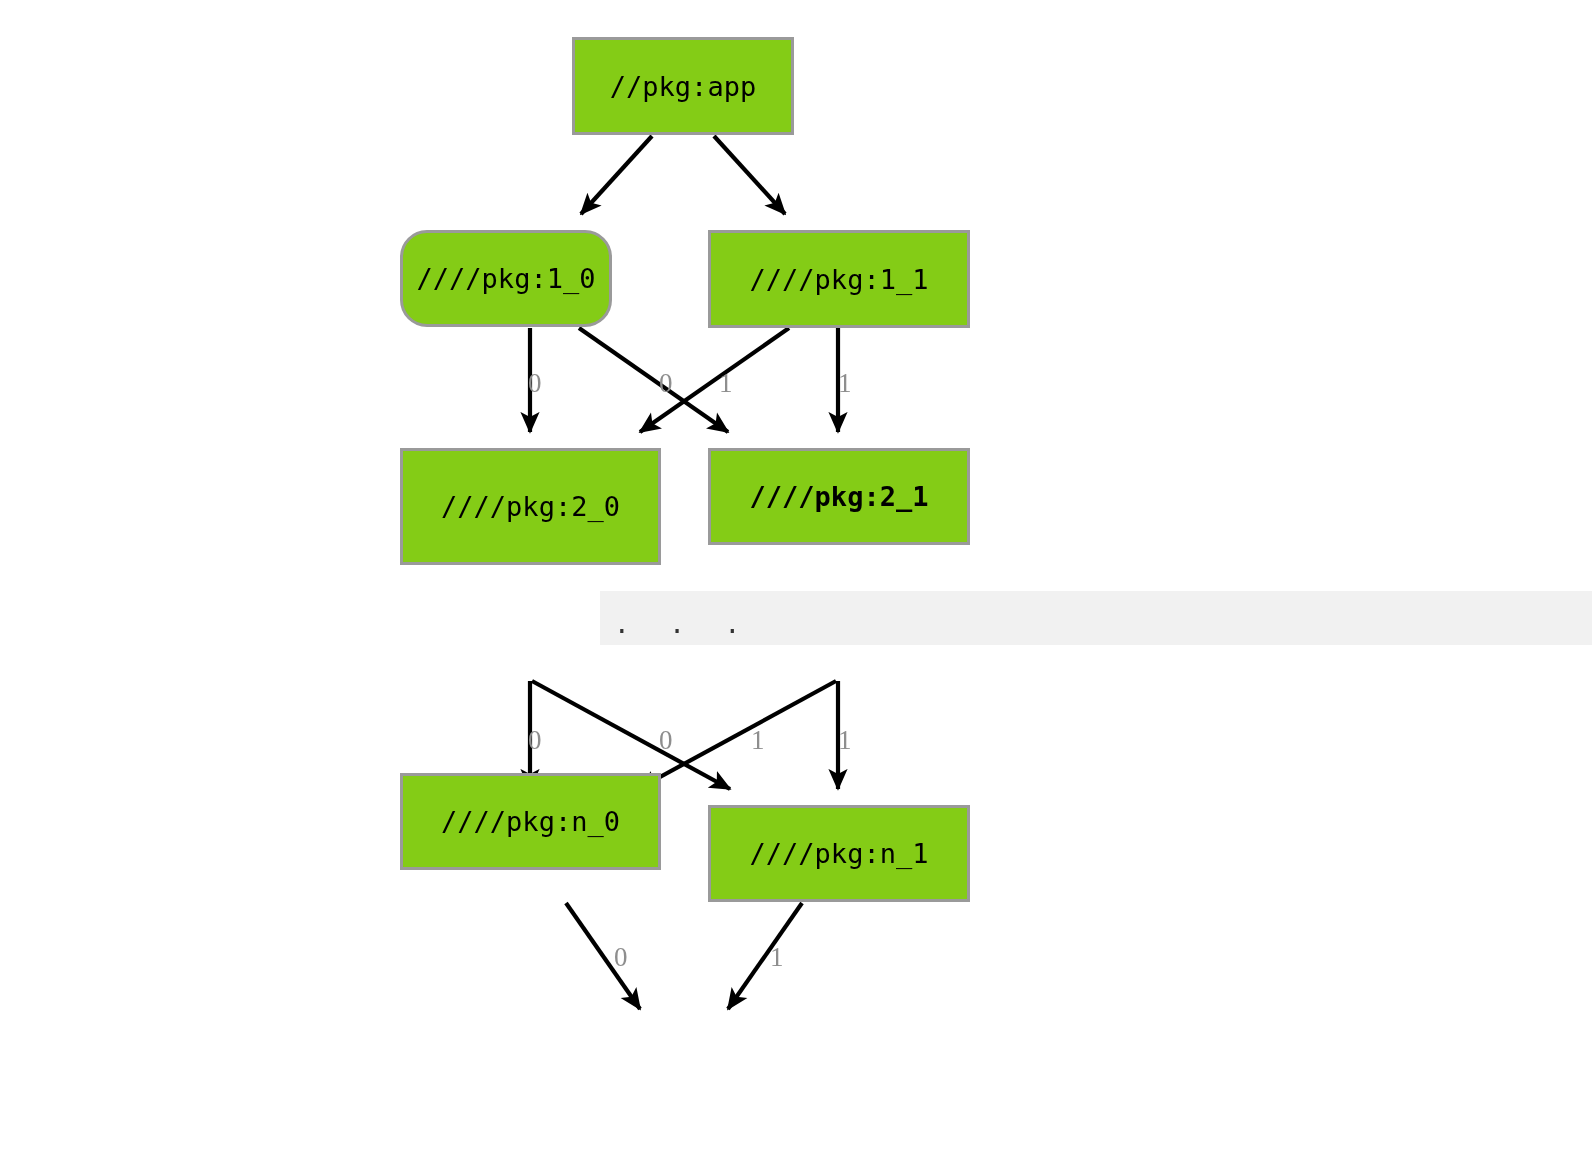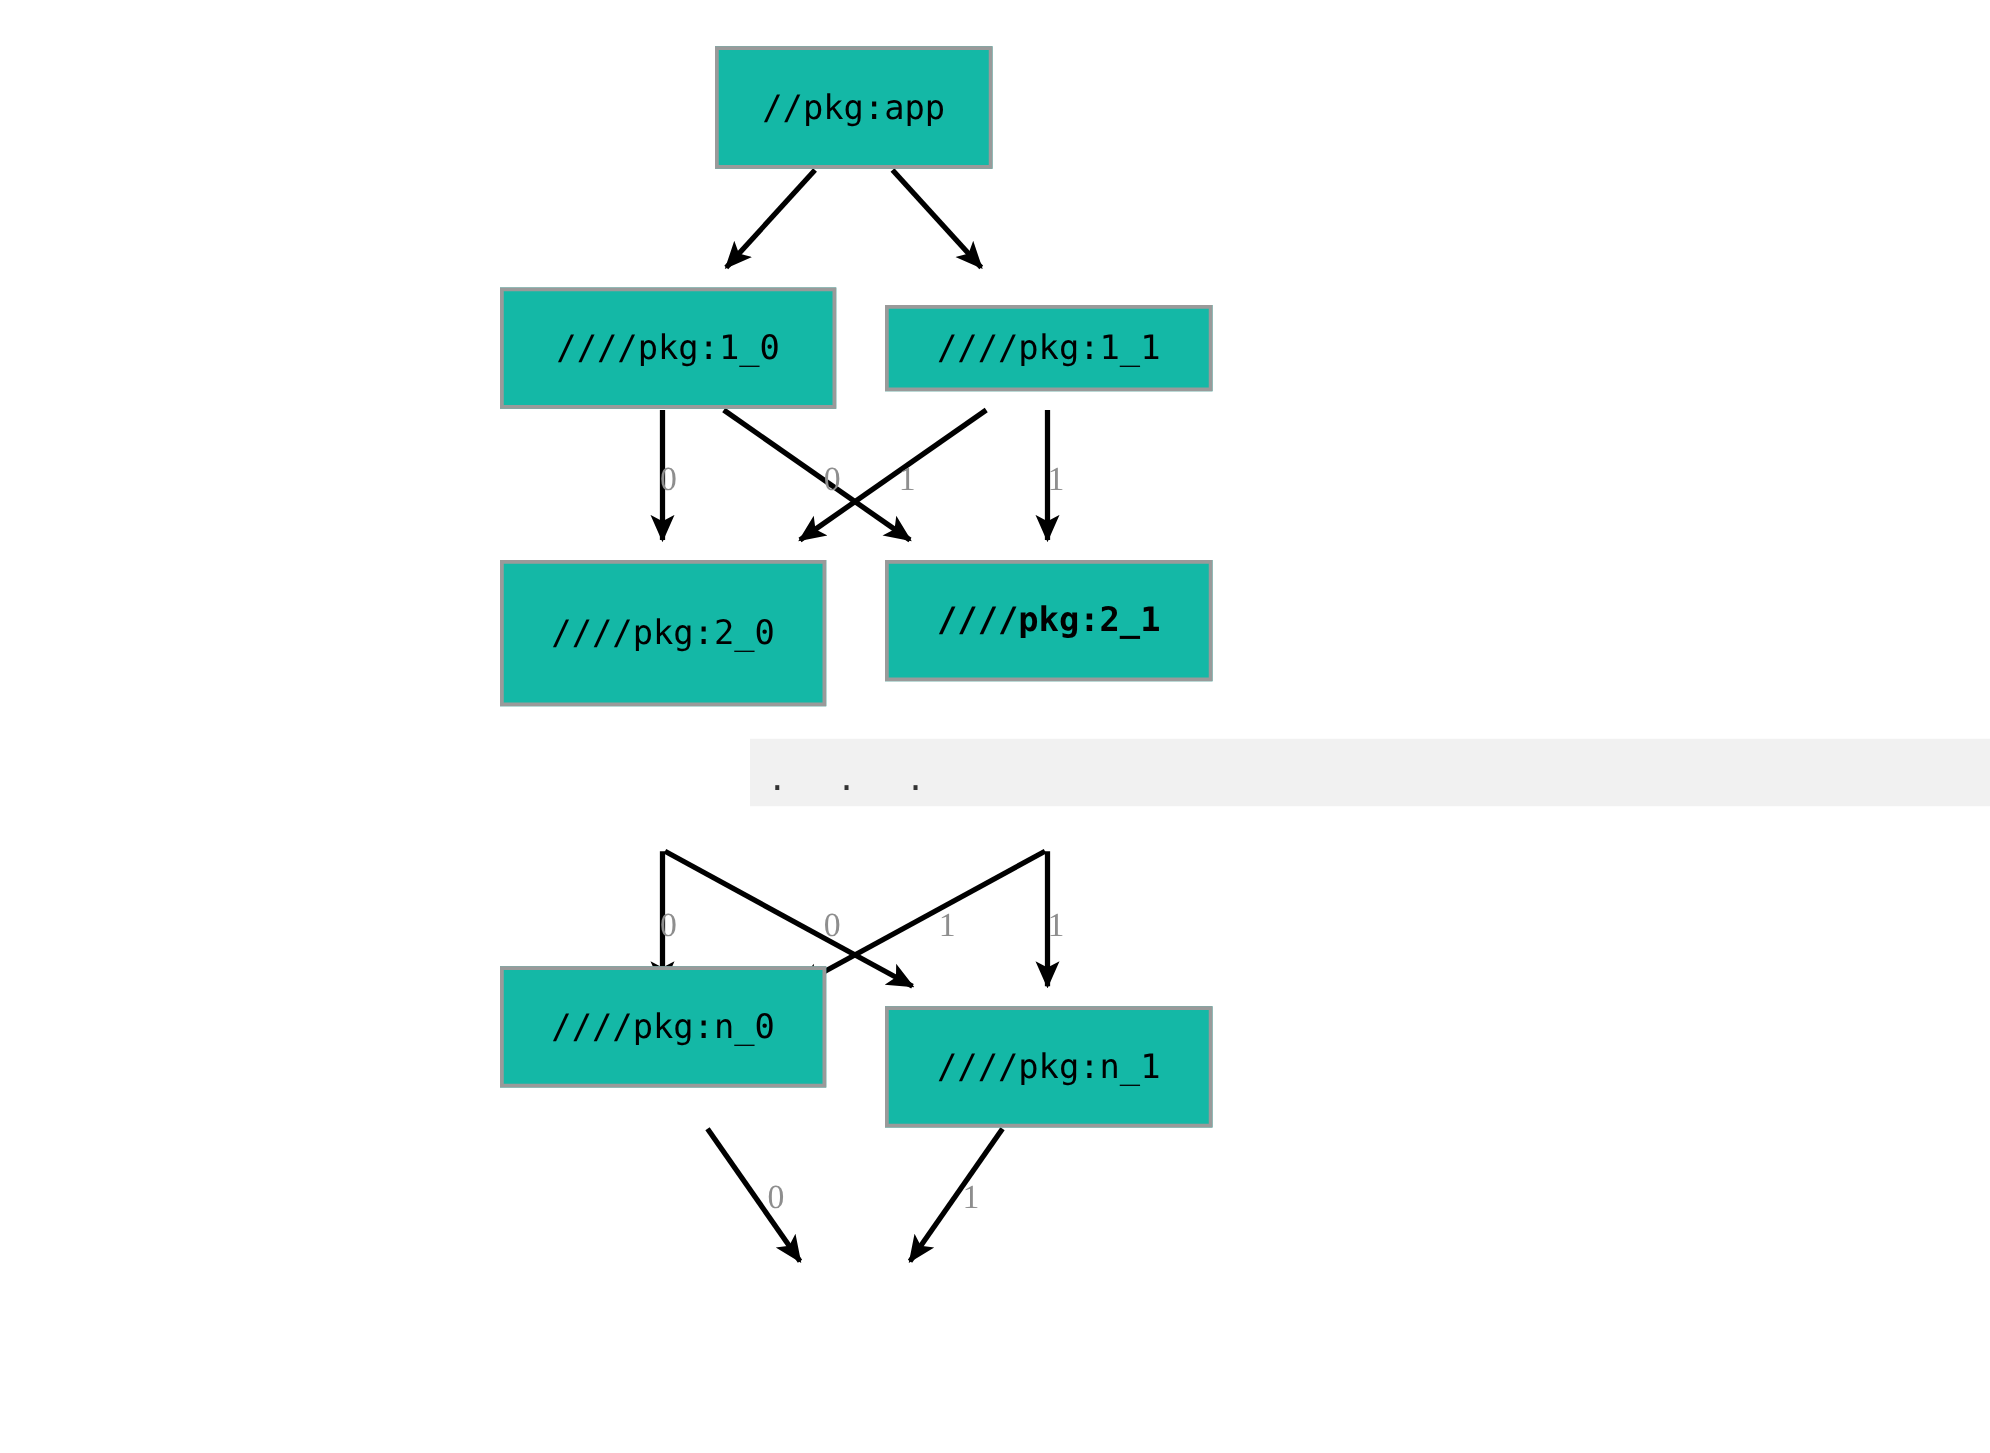--- a/index.html
+++ b/index.html
@@ -22,21 +22,21 @@
   #graph-svg {
     position: absolute;
     left: 0;
     top: 0;
     width: 1592px;
     height: 1162px;
   }
   .node-box {
     position: absolute;
     box-sizing: border-box;
-    background: #14b8a6;
+    background: #84cc16;
     border: 3px solid #9a9a9a;
     display: flex;
     align-items: center;
     justify-content: center;
   }
   .node-label {
     font-family: "DejaVu Sans Mono", "Liberation Mono", monospace;
     font-size: 27px;
     color: #000000;
     letter-spacing: 0px;
@@ -116,25 +116,25 @@
     </g>
     <g>
       <path d="M 802 903 L 728 1009" stroke="#000000" stroke-width="4.2" fill="none" marker-end="url(#arrow)"></path>
     </g>
   </svg>
 
   <div class="node-box" style="left:572px; top:37px; width:222px; height:98px;">
     <span class="node-label">//pkg:app</span>
   </div>
 
-  <div class="node-box" style="left:400px; top:230px; width:269px; height:97px;">
+  <div class="node-box" style="left:400px; top:230px; width:212px; height:97px;border-radius:27px;">
     <span class="node-label">////pkg:1_0</span>
   </div>
 
-  <div class="node-box" style="left:708px; top:230px; width:262px; height:69px;margin-top:14px;">
+  <div class="node-box" style="left:708px; top:230px; width:262px; height:98px;">
     <span class="node-label">////pkg:1_1</span>
   </div>
 
   <div class="node-box" style="left:400px; top:448px; width:261px; height:117px;">
     <span class="node-label">////pkg:2_0</span>
   </div>
 
   <div class="node-box" style="left:708px; top:448px; width:262px; height:97px;font-weight:bold;">
     <span class="node-label">////pkg:2_1</span>
   </div>

